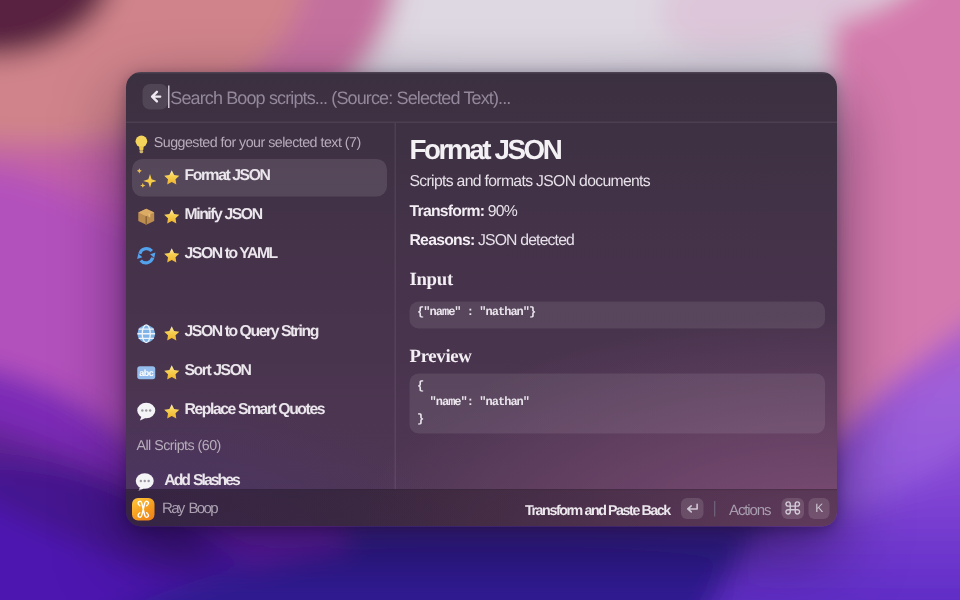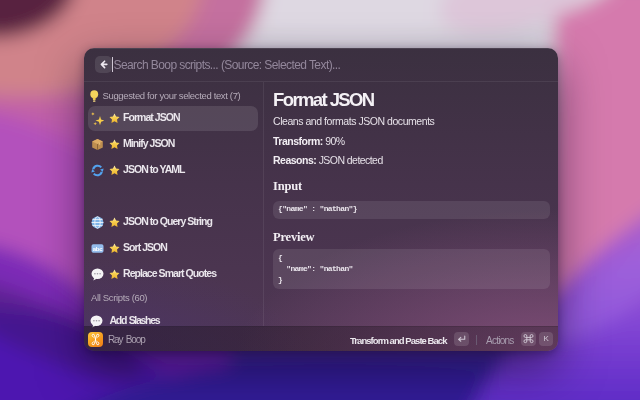--- a/index.html
+++ b/index.html
@@ -185,21 +185,21 @@
         <ellipse cx="6.5" cy="5.7" rx="6" ry="5.2" fill="#f4f3f5"></ellipse>
         <path d="M3.3 9.7 L2.3 12.4 L6 10.6 Z" fill="#f4f3f5"></path>
         <circle cx="3.9" cy="5.7" r="0.8" fill="#9a97a0"></circle>
         <circle cx="6.5" cy="5.7" r="0.8" fill="#9a97a0"></circle>
         <circle cx="9.1" cy="5.7" r="0.8" fill="#9a97a0"></circle>
       </svg>
     <div class="rtext" style="left:21.5px;letter-spacing:-1.3px;word-spacing:1px">Add Slashes</div>
   </div>
 
   <div class="title">Format JSON</div>
-  <div class="desc">Cleans and formats JSON documents</div>
+  <div class="desc">Scripts and formats JSON documents</div>
   <div class="meta" style="top:86.5px"><b>Transform:</b> 90%</div>
   <div class="meta" style="top:105.5px"><b>Reasons:</b> JSON detected</div>
   <div class="seclab" style="top:131px">Input</div>
   <div class="codebox" style="top:152.5px;height:18.5px">
     <div class="mono" style="padding:2px 0 0 5.5px">{"name" : "nathan"}</div>
   </div>
   <div class="seclab" style="top:182px">Preview</div>
   <div class="codebox" style="top:201px;height:39.5px">
     <div class="mono" style="padding:2.5px 0 0 5.5px">{
   "name": "nathan"

